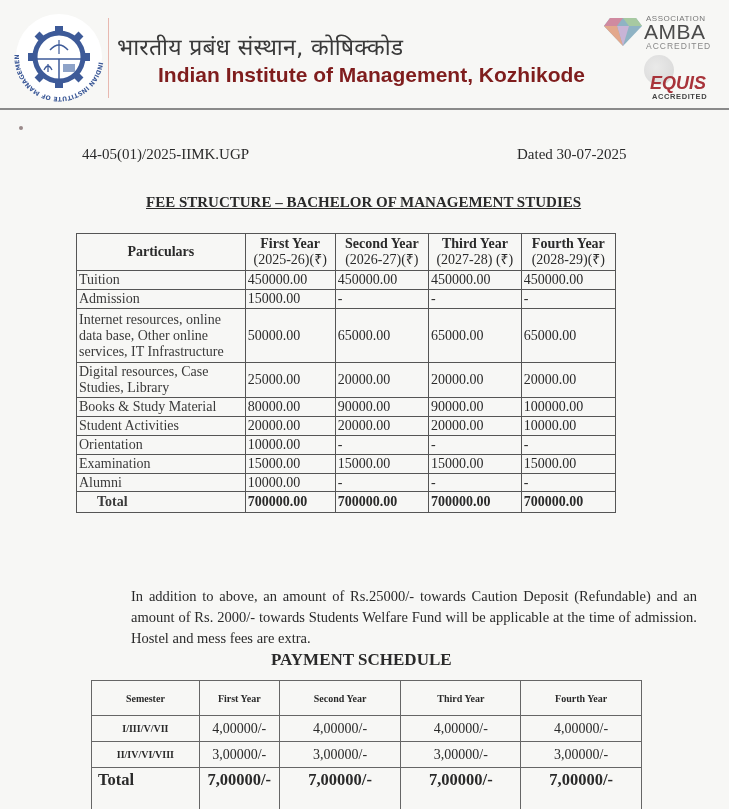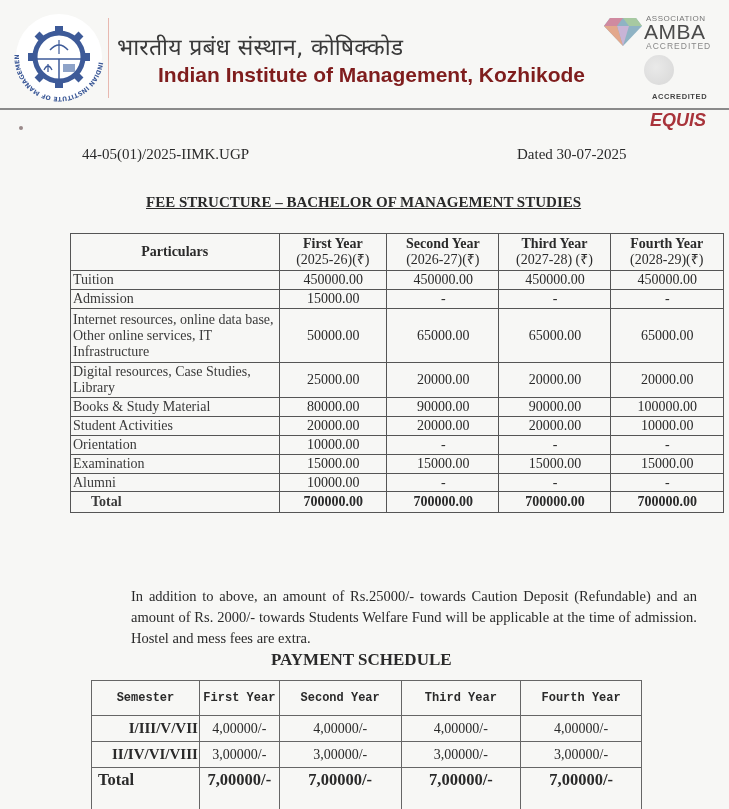--- a/index.html
+++ b/index.html
@@ -16,49 +16,49 @@
   .logo { left: 14px; top: 12px; width: 90px; height: 90px; }
   .vline { left: 108px; top: 18px; width: 1px; height: 80px; background: #e8b8b0; }
   .hindi { left: 117px; top: 30px; font-family: "DejaVu Sans", sans-serif; font-size: 23px; color: #3a3a3a; letter-spacing: 0.2px; white-space: nowrap; }
   .english { left: 118px; top: 63px; font-family: "Liberation Sans", sans-serif; font-weight: bold; font-size: 21px; color: #7f1d1d; white-space: nowrap; margin-left: 40px; }
   .amba { left: 604px; top: 12px; width: 110px; height: 40px; }
   .amba-small { position: absolute; left: 42px; top: 2px; font-family: "Liberation Sans", sans-serif; font-size: 8px; color: #777; letter-spacing: 0.5px; }
   .amba-big { position: absolute; left: 40px; top: 8px; font-family: "Liberation Sans", sans-serif; font-size: 21px; color: #4b4b4b; letter-spacing: 0.5px; }
   .amba-acc { position: absolute; left: 42px; top: 29px; font-family: "Liberation Sans", sans-serif; font-size: 8.5px; color: #888; letter-spacing: 1px; }
   .equis { left: 636px; top: 55px; width: 80px; height: 46px; }
   .equis-globe { position: absolute; left: 8px; top: 0px; width: 30px; height: 30px; border-radius: 50%; background: radial-gradient(circle at 40% 40%, #e6e6e6, #cfcfcf); opacity: 0.8; }
-  .equis-word { position: absolute; left: 14px; top: 18px; font-family: "Liberation Sans", sans-serif; font-weight: bold; font-style: italic; font-size: 18px; color: #a8333a; margin-top: 37px; }
+  .equis-word { position: absolute; left: 14px; top: 18px; font-family: "Liberation Sans", sans-serif; font-weight: bold; font-style: italic; font-size: 18px; color: #a8333a; }
   .equis-acc { position: absolute; left: 16px; top: 37px; font-family: "Liberation Sans", sans-serif; font-weight: bold; font-size: 7.5px; color: #444; letter-spacing: 0.6px; }
   .header-rule { left: 0; top: 108px; width: 729px; height: 2px; background: #8a8a8a; }
   .dot { left: 19px; top: 126px; width: 4px; height: 4px; border-radius: 50%; background: #9a8a8a; }
 
   .ref { left: 82px; top: 146px; font-size: 15px; }
   .dated { left: 517px; top: 146px; font-size: 15px; }
   .title { left: 146px; top: 194px; font-size: 15px; font-weight: bold; text-decoration: underline; white-space: nowrap; }
 
   
   table { border-collapse: collapse; }
-  .fee { left: 70px; top: 233px; width: 654px; font-size: 14px; }
+  .fee { left: 76px; top: 233px; width: 540px; font-size: 14px; }
   .fee td, .fee th { border: 1px solid #555; padding: 0 2px; line-height: 16px; }
   .fee th { font-weight: bold; text-align: center; vertical-align: middle; }
   .fee th .sub { font-weight: normal; display: block; }
-  .fee td.amt { text-align: center; vertical-align: middle; padding-right: 1px; }
+  .fee td.amt { text-align: left; vertical-align: middle; padding-right: 1px; }
   .fee td.lbl { text-align: left; color: #3a3a3a; }
   .fee tr.total td { font-weight: bold; }
   .fee tr.total td.lbl { padding-left: 20px; }
 
   .note { left: 84px; top: 586px; width: 566px; font-size: 14.5px; line-height: 21px; text-align: justify; margin-left: 47px; }
   .ps-title { left: 271px; top: 650px; font-size: 17px; font-weight: bold; }
 
   
   .pay { left: 91px; top: 680px; width: 551px; font-size: 15px; }
   .pay td { border: 1px solid #666; text-align: center; vertical-align: top; }
-  .pay tr.head td { font-weight: bold; font-size: 12px; height: 32px; vertical-align: middle; font-family: Liberation Mono, monospace; }
+  .pay tr.head td { font-weight: bold; font-size: 10px; height: 32px; vertical-align: middle; }
   .pay tr.r td { height: 23px; font-size: 14px; vertical-align: middle; }
-  .pay tr.r td.sem { font-weight: bold; font-size: 15px; text-align: right; }
+  .pay tr.r td.sem { font-weight: bold; font-size: 10px; }
   .pay tr.total td { font-weight: bold; height: 41px; font-size: 16.5px; padding-top: 2px; }
   .pay tr.total td.sem { text-align: left; padding-left: 6px; }
 </style>
 </head>
 <body>
 
 <div class="abs logo">
   <svg width="90" height="90" viewBox="0 0 90 90">
     <defs>
       <path id="ring" d="M45,45 m-40,0 a40,40 0 1,1 80,0 a40,40 0 1,1 -80,0"></path>

